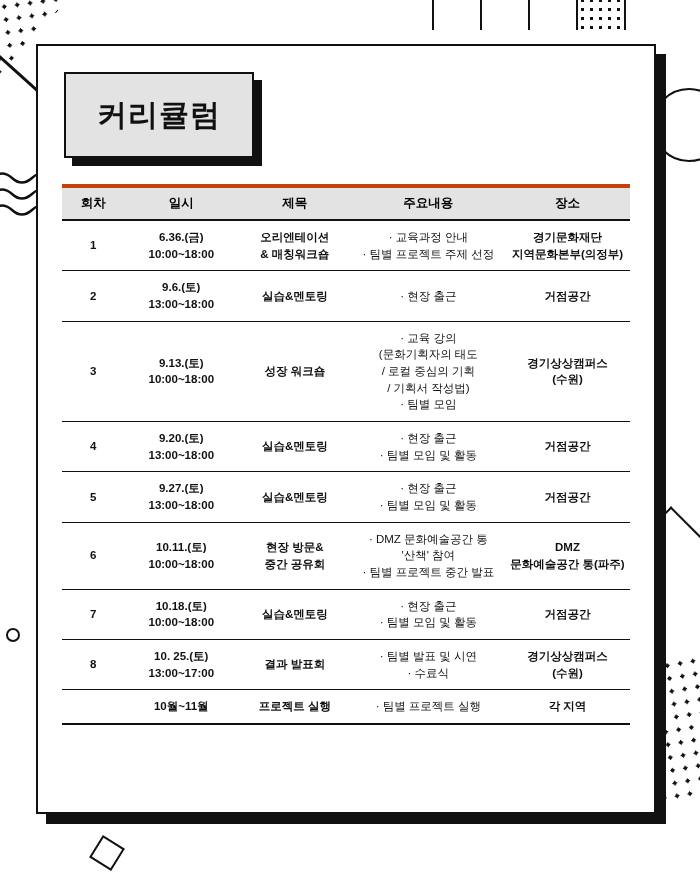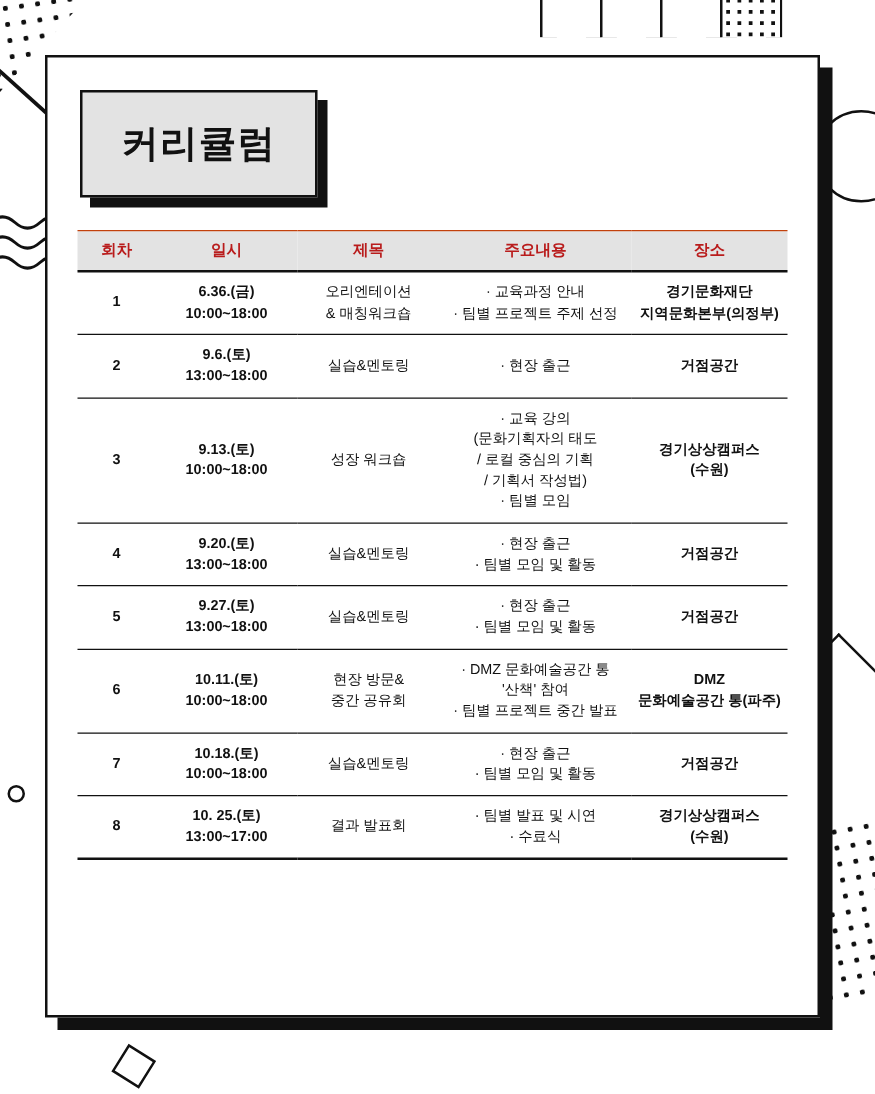--- a/index.html
+++ b/index.html
@@ -180,27 +180,27 @@
     top: 184px;
     width: 568px;
   }
   table.curriculum {
     width: 100%;
     border-collapse: collapse;
     table-layout: fixed;
   }
   table.curriculum thead th {
     background: #e3e3e3;
-    border-top: 1px solid #c2410c;
+    border-top: 4px solid #c2410c;
     border-bottom: 2px solid #111;
     font-size: 12.5px;
     font-weight: bold;
     padding: 7px 2px;
     text-align: center;
-    color: #b91c1c;
+    color: #000000;
   }
   table.curriculum tbody td {
     border-bottom: 1.4px solid #111;
     text-align: center;
     vertical-align: middle;
     padding: 8px 3px;
     font-size: 11.5px;
     color: #111;
     line-height: 1.45;
   }
@@ -211,21 +211,21 @@
   .col-date  { width: 20%; }
   .col-title { width: 20%; }
   .col-main  { width: 27%; }
   .col-place { width: 22%; }
 
   .cell-no {
     font-size: 15px;
     font-weight: bold;
   }
   .cell-strong {
-    font-weight: normal;
+    font-weight: bold;
   }
   .cell-date {
     font-weight: bold;
     font-size: 12px;
   }
   .cell-place {
     font-weight: bold;
     font-size: 12px;
     margin-left: 48px;
   }
@@ -424,15 +424,30 @@
           </td>
           <td class="cell-main">
             <span class="line">· 팀별 발표 및 시연</span>
             <span class="line">· 수료식</span>
           </td>
           <td class="cell-place">
             <span class="line">경기상상캠퍼스</span>
             <span class="line">(수원)</span>
           </td>
         </tr>
+        <tr>
+          <td class="cell-no"></td>
+          <td class="cell-date">
+            <span class="line">10월~11월</span>
+          </td>
+          <td class="cell-strong">
+            <span class="line">프로젝트 실행</span>
+          </td>
+          <td class="cell-main">
+            <span class="line">· 팀별 프로젝트 실행</span>
+          </td>
+          <td class="cell-place">
+            <span class="line">각 지역</span>
+          </td>
+        </tr>
       </tbody>
   </table>
 </div>
 
 </body></html>

